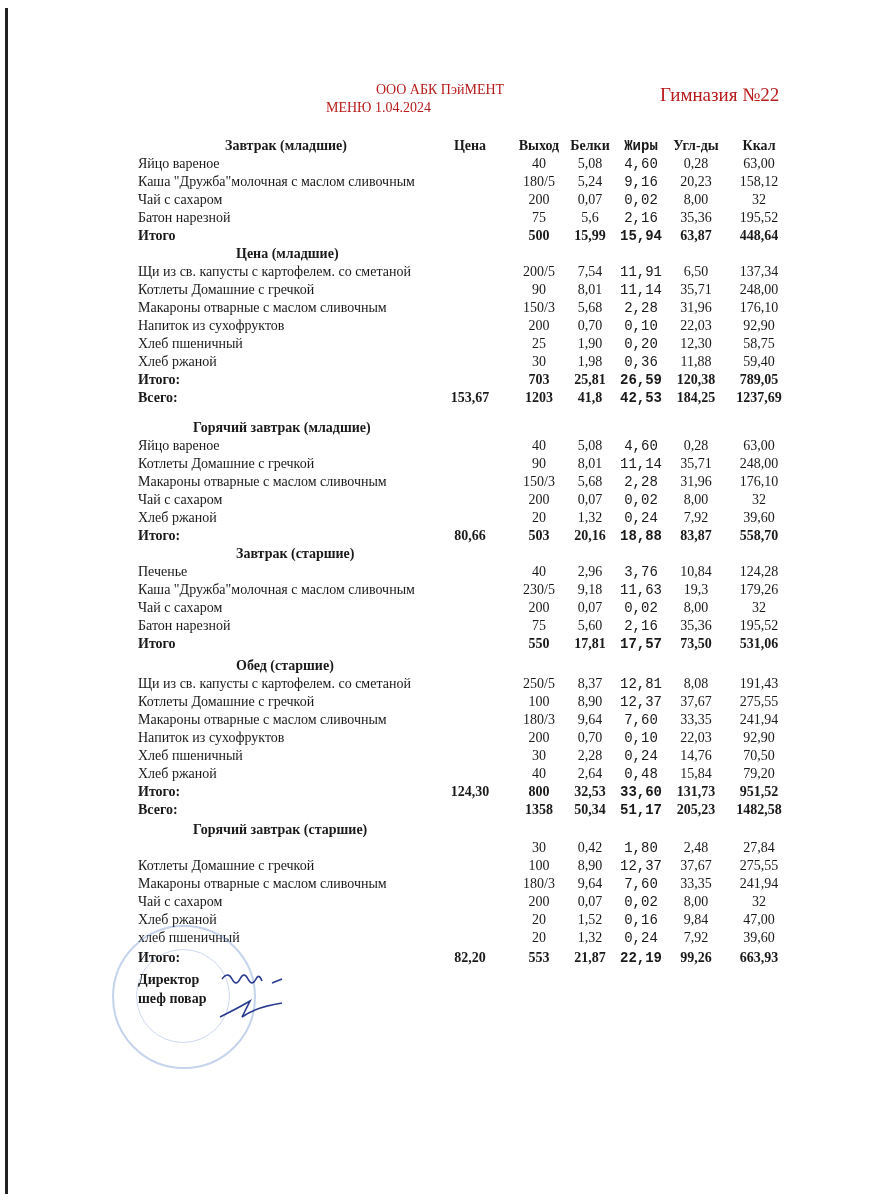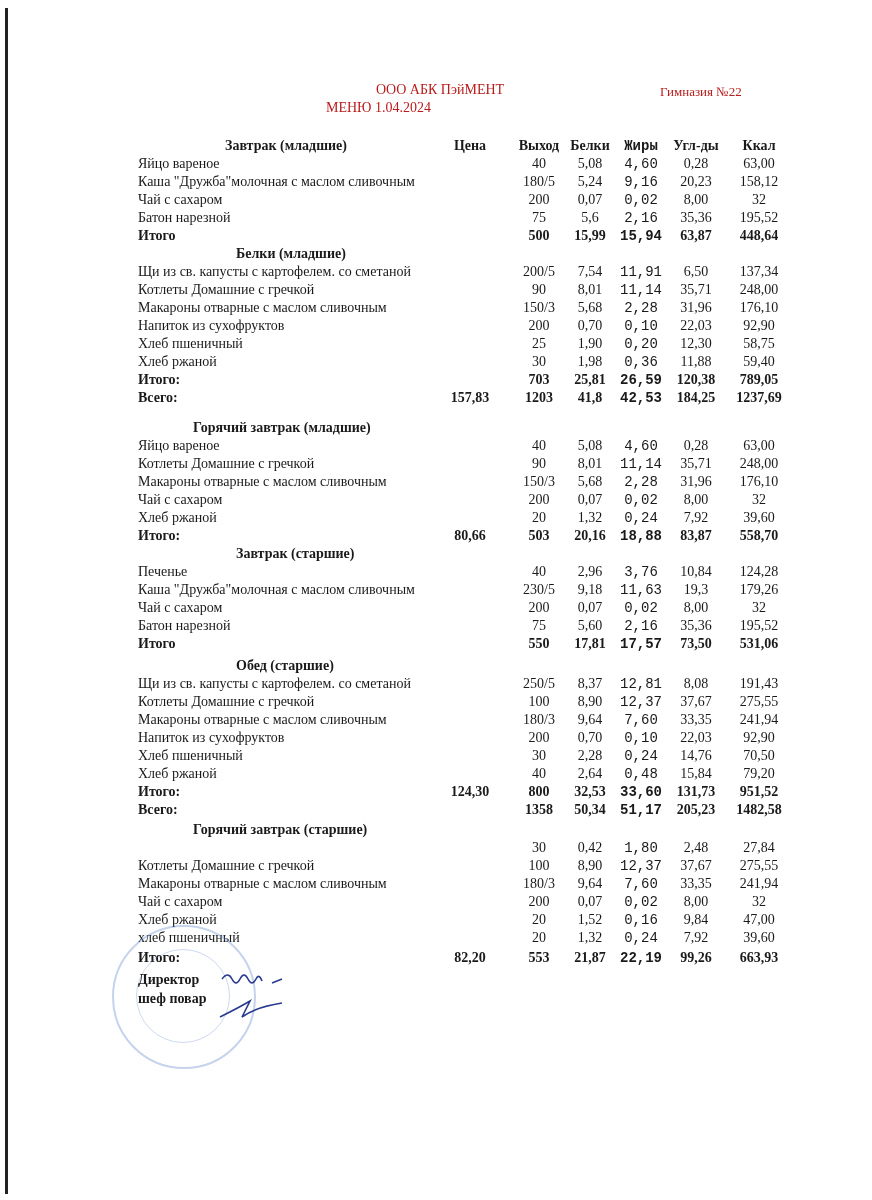--- a/index.html
+++ b/index.html
@@ -35,21 +35,21 @@
       border: 1px solid rgba(90,130,200,0.3); border-radius: 50%;
     }
     .sig { position: absolute; left: 212px; top: 965px; }
   </style>
 </head>
 <body>
 
 <div class="left-border"></div>
 
 <div class="header-line" style="left:376px; top:82px;">ООО АБК ПэйМЕНТ</div>
-<div class="header-line" style="left:660px; top:84px; font-size:13px;">Гимназия №22</div>
+<div class="header-line" style="left:660px; top:84px; font-size:19px;">Гимназия №22</div>
 <div class="header-line" style="left:326px; top:100px;">МЕНЮ 1.04.2024</div>
 
 <div class="sheet">
   <div class="row header" style="top:137px;">
     <span class="name">Завтрак (младшие)</span>
     <span class="c price">Цена</span>
     <span class="c out">Выход</span>
     <span class="c prot">Белки</span>
     <span class="c fat">Жиры</span>
     <span class="c carb">Угл-ды</span>
@@ -95,21 +95,21 @@
       <div class="row bold" style="top: 227px;">
         <span class="name"> Итого</span>
         <span class="c price"></span>
         <span class="c out">500</span>
         <span class="c prot">15,99</span>
         <span class="c fat">15,94</span>
         <span class="c carb">63,87</span>
         <span class="c kcal">448,64</span>
       </div>
       <div class="row section" style="top: 245px;">
-        <span class="name" style="left: 236px;">Белки (младшие)</span>
+        <span class="name" style="left: 236px;">Цена (младшие)</span>
       </div>
       <div class="row" style="top: 263px;">
         <span class="name">Щи из св. капусты с картофелем. со сметаной</span>
         <span class="c price"></span>
         <span class="c out">200/5</span>
         <span class="c prot">7,54</span>
         <span class="c fat">11,91</span>
         <span class="c carb">6,50</span>
         <span class="c kcal">137,34</span>
       </div>
@@ -162,21 +162,21 @@
         <span class="name"> Итого:</span>
         <span class="c price"></span>
         <span class="c out">703</span>
         <span class="c prot">25,81</span>
         <span class="c fat">26,59</span>
         <span class="c carb">120,38</span>
         <span class="c kcal">789,05</span>
       </div>
       <div class="row bold" style="top: 389px;">
         <span class="name">Всего:</span>
-        <span class="c price">157,83</span>
+        <span class="c price">153,67</span>
         <span class="c out">1203</span>
         <span class="c prot">41,8</span>
         <span class="c fat">42,53</span>
         <span class="c carb">184,25</span>
         <span class="c kcal">1237,69</span>
       </div>
       <div class="row section" style="top: 419px;">
         <span class="name" style="left: 193px;">Горячий завтрак (младшие)</span>
       </div>
       <div class="row" style="top: 437px;">

